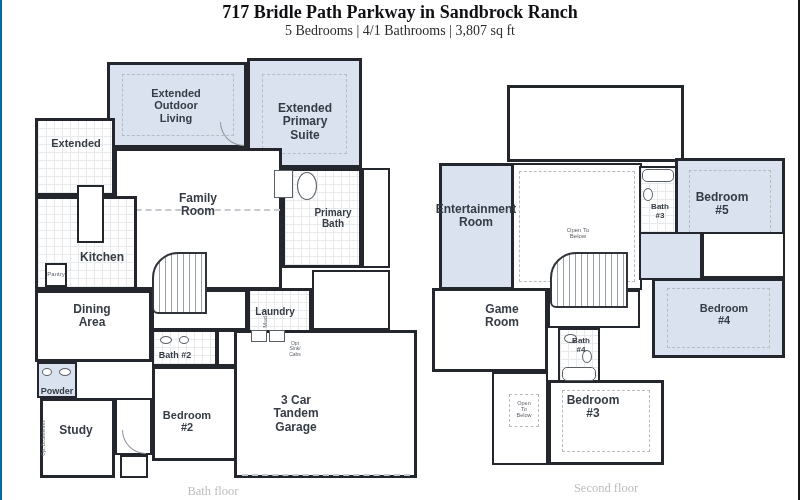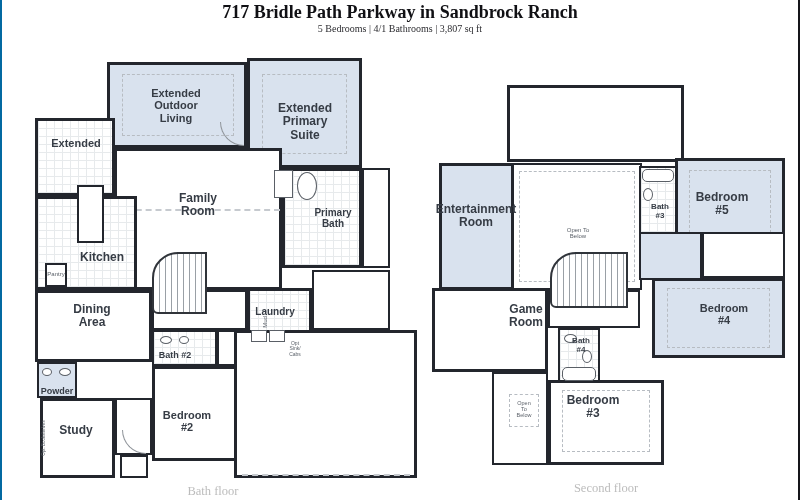--- a/index.html
+++ b/index.html
@@ -2,21 +2,21 @@
 <html><head>
 <meta charset="utf-8">
 <style>
   html,body{margin:0;padding:0;background:#fff;}
   .frame{position:relative;width:800px;height:500px;background:#fff;overflow:hidden;
          border-left:2px solid #0369a1;border-right:2px solid #15151a;box-sizing:border-box;
          font-family:"Liberation Sans",sans-serif;}
   .title{position:absolute;left:0;top:2px;width:100%;text-align:center;
          font-family:"Liberation Serif",serif;font-weight:bold;font-size:18px;color:#101014;}
   .subtitle{position:absolute;left:0;top:23px;width:100%;text-align:center;
-         font-family:"Liberation Serif",serif;font-size:10px;color:#2c2c30;}
+         font-family:"Liberation Serif",serif;font-size:14px;color:#2c2c30;}
   
   .r{position:absolute;box-sizing:border-box;border:3px solid #23262d;background:#fff;}
   .t2{border-width:2px;}
   .hl{background:#d9e2ee;}
   .grid{background-image:
         repeating-linear-gradient(0deg,#e7eaec 0 1px,transparent 1px 8px),
         repeating-linear-gradient(90deg,#e7eaec 0 1px,transparent 1px 8px);}
   .stairs{position:absolute;box-sizing:border-box;border:2px solid #30343a;
         background:repeating-linear-gradient(90deg,#fff 0 5px,#9aa0a6 5px 6px);
         border-radius:26px 0 0 6px;}
@@ -126,31 +126,34 @@
   <div class="lbl tiny vert" style="left:263px;top:322px;">Mud</div>
   <div class="lbl tiny" style="left:293px;top:349px;font-size:5px;">Opt
 Sink/
 Cabs</div>
   <div class="lbl s9" style="left:173px;top:355px;">Bath #2</div>
   <div class="lbl s9" style="left:55px;top:391px;">Powder</div>
   <div class="lbl" style="left:74px;top:431px;">Study</div>
   <div class="lbl tiny vert" style="left:42px;top:438px;font-size:4.5px;">Opt. Bookshelves</div>
   <div class="lbl s11" style="left:185px;top:421px;">Bedroom
 #2</div>
+  <div class="lbl" style="left:294px;top:414px;">3 Car
+Tandem
+Garage</div>
   <div class="cap" style="left:211px;top:491px;">Bath floor</div>
 
   <div class="lbl" style="left:474px;top:216px;">Entertainment
 Room</div>
   <div class="lbl tiny" style="left:576px;top:233px;">Open To
 Below</div>
   <div class="lbl s8" style="left:658px;top:212px;">Bath
 #3</div>
   <div class="lbl" style="left:720px;top:204px;">Bedroom
 #5</div>
-  <div class="lbl" style="left:524px;top:316px;">Game
+  <div class="lbl" style="left:500px;top:316px;">Game
 Room</div>
   <div class="lbl s8" style="left:579px;top:346px;">Bath
 #4</div>
   <div class="lbl s11" style="left:722px;top:314px;">Bedroom
 #4</div>
   <div class="lbl tiny" style="left:522px;top:410px;font-size:5.5px;">Open
 To
 Below</div>
   <div class="lbl" style="left:591px;top:407px;">Bedroom
 #3</div>

